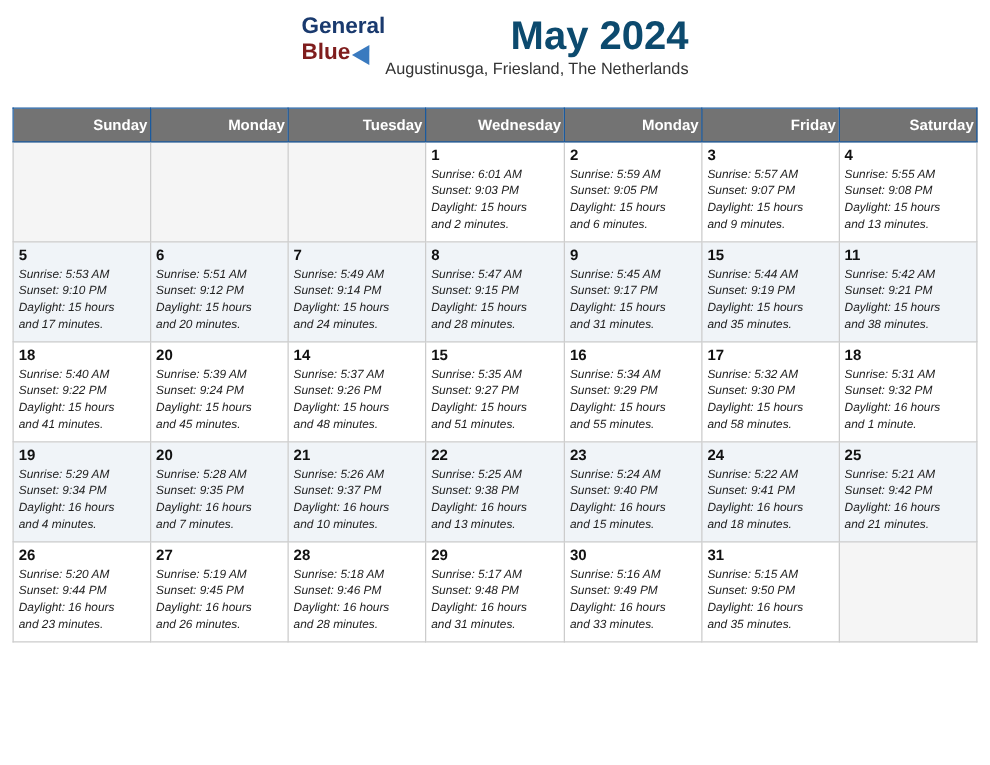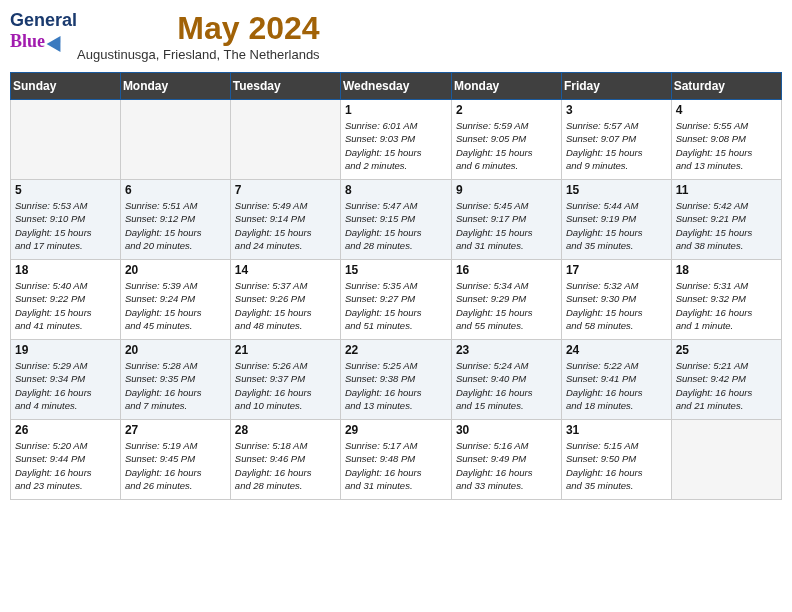--- a/index.html
+++ b/index.html
@@ -5,73 +5,72 @@
     * { box-sizing: border-box; margin: 0; padding: 0; }
     body {
       font-family: Arial, sans-serif;
       background: #fff;
       width: 792px;
       min-height: 612px;
       padding: 10px;
     }
     .header {
       display: flex;
-      justify-content: flex-start;
+      justify-content: center;
       align-items: flex-start;
-      margin-bottom: 10px;
+      margin-bottom: 24px;
     }
     .logo {
       display: flex;
       flex-direction: column;
       align-items: flex-start;
     }
     .logo-general {
       font-size: 18px;
       font-weight: bold;
       color: #1a3a6e;
     }
     .logo-blue {
       font-size: 18px;
       font-weight: bold;
-      color: #a21caf;
+      color: #7f1d1d;
       display: flex;
       align-items: center;
-      font-family: Liberation Serif, serif;
     }
     .logo-triangle {
       width: 0;
       height: 0;
       border-left: 8px solid transparent;
       border-right: 8px solid transparent;
       border-bottom: 14px solid #3a7abf;
       display: inline-block;
       margin-left: 4px;
       transform: rotate(30deg);
     }
     .title-section {
       text-align: right;
     }
     .month-title {
       font-size: 32px;
       font-weight: bold;
-      color: #a16207;
+      color: #0c4a6e;
     }
     .location-title {
       font-size: 13px;
       color: #333;
     }
     table {
       width: 100%;
       border-collapse: collapse;
       font-size: 10px;
     }
     .day-header {
-      background-color: #404040;
+      background-color: #737373;
       color: #fff;
-      text-align: left;
+      text-align: right;
       padding: 6px 2px;
       font-size: 12px;
       font-weight: bold;
       border: 1px solid #1a5a9e;
     }
     td {
       border: 1px solid #ccc;
       vertical-align: top;
       padding: 3px 4px;
       width: 113px;

